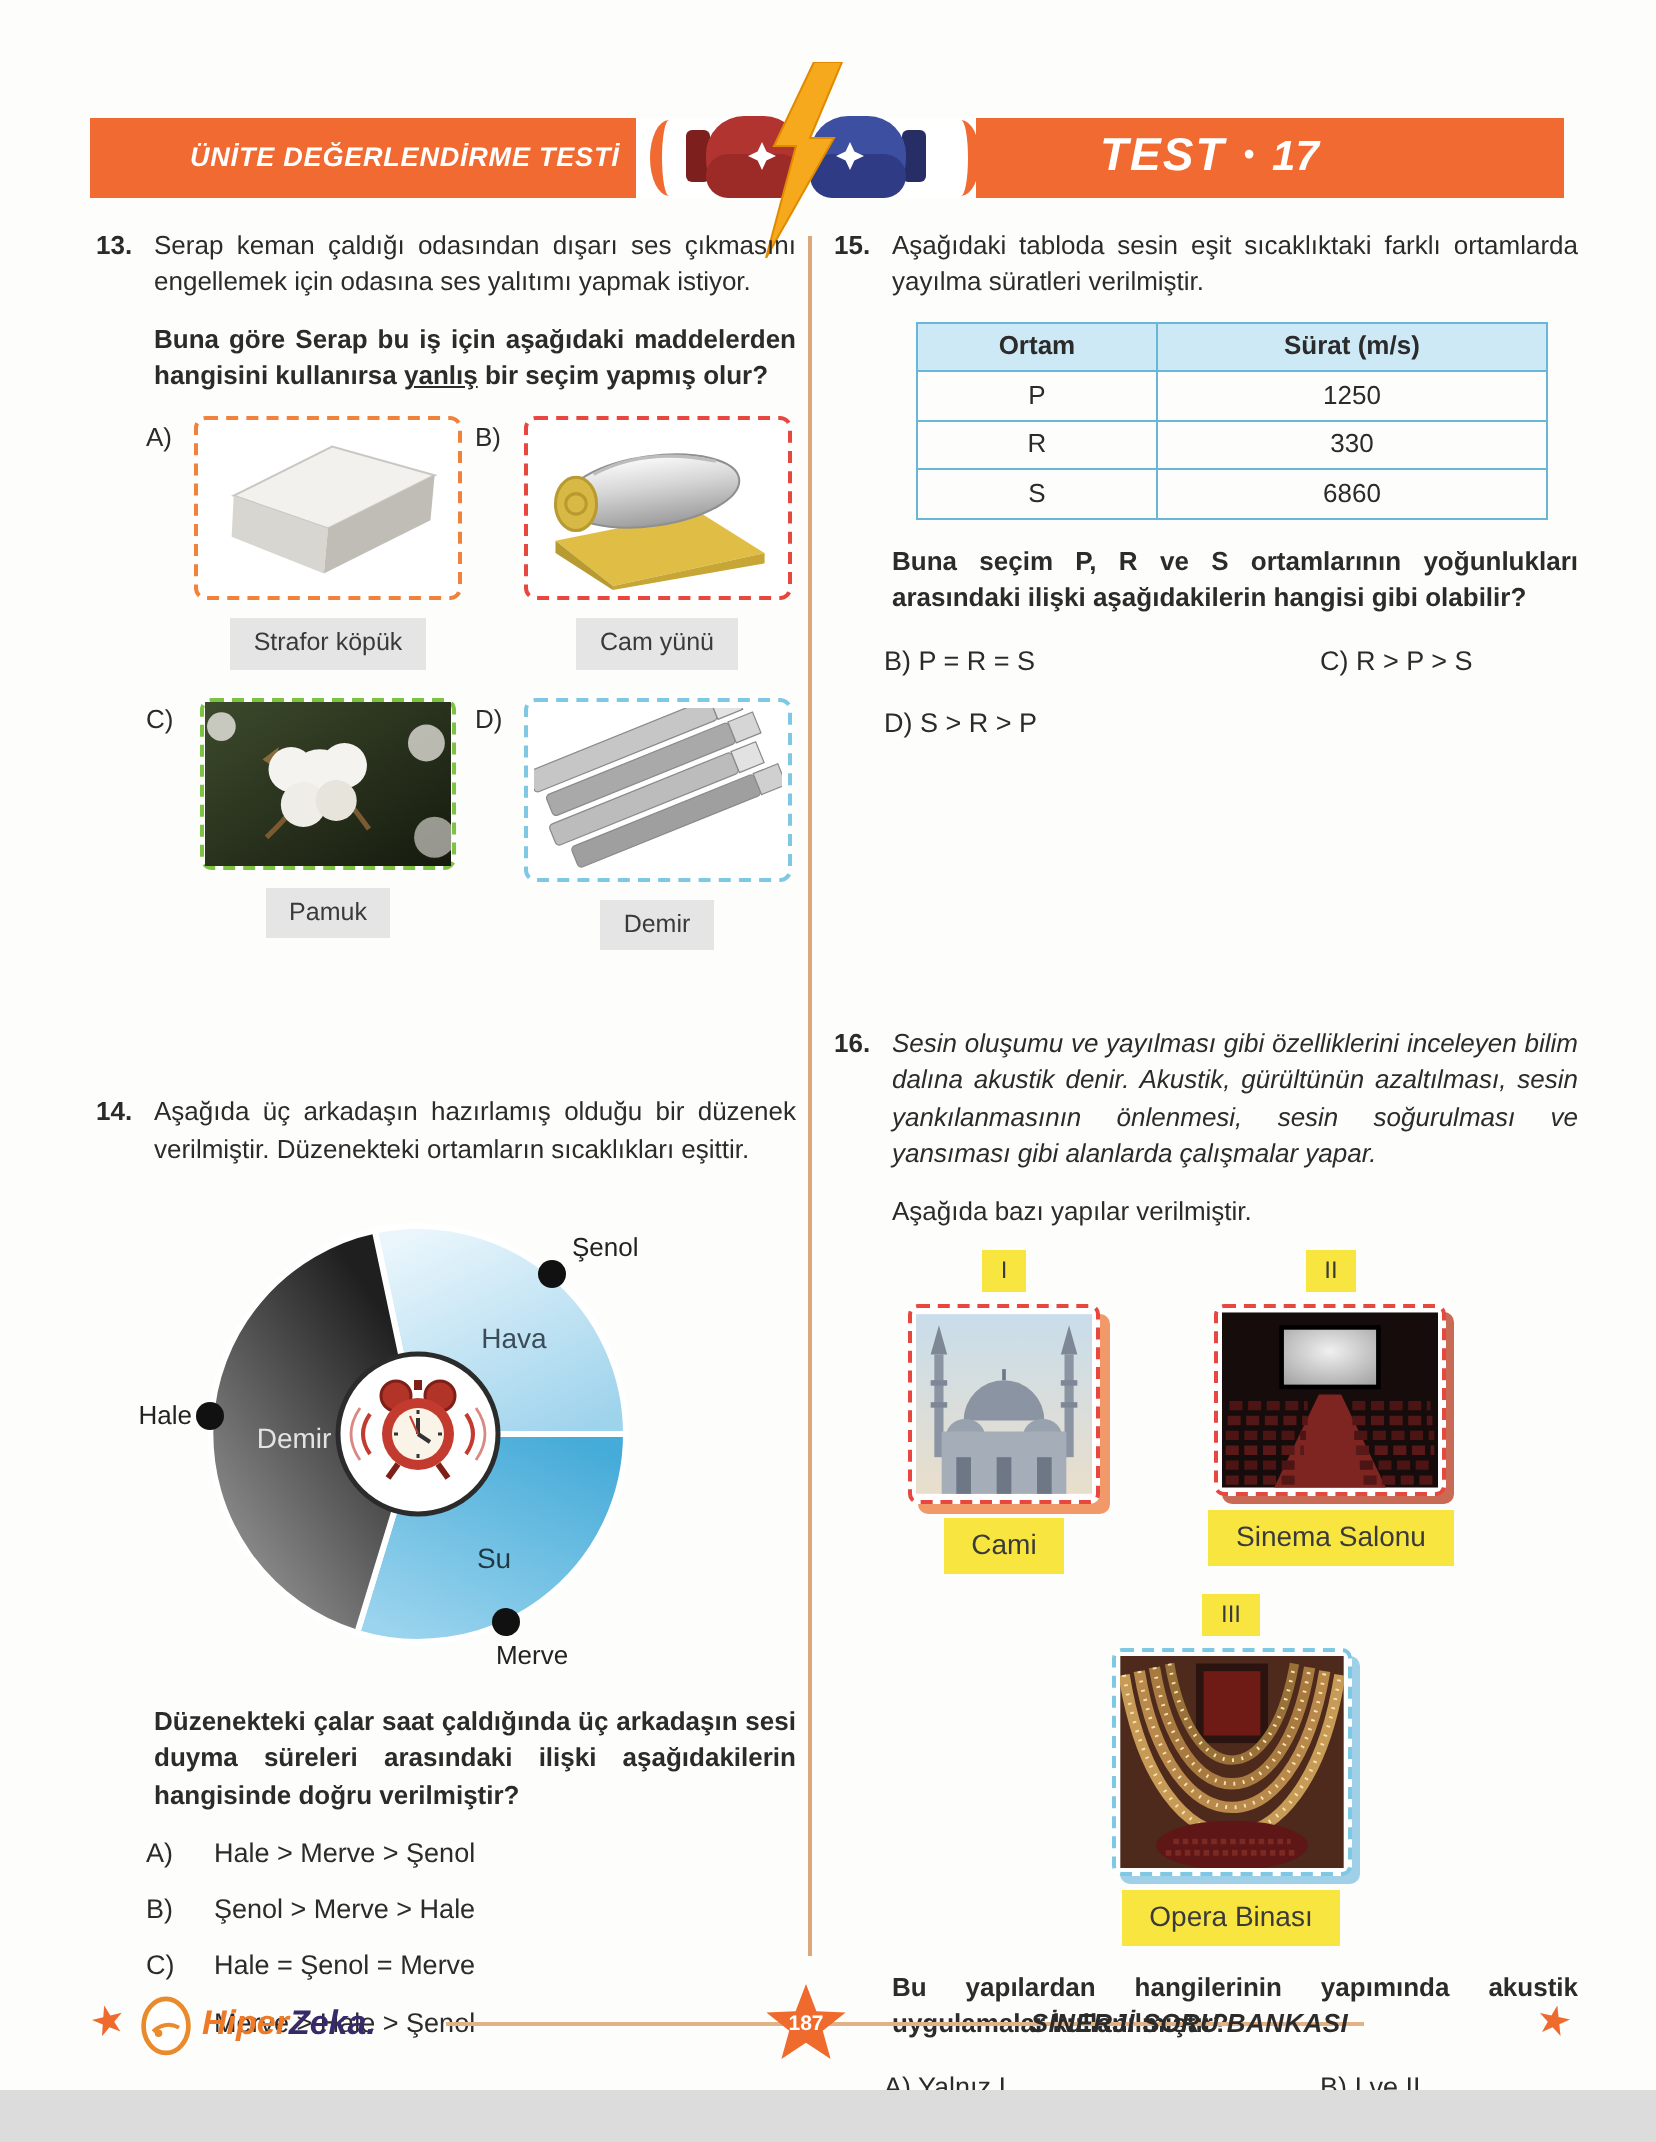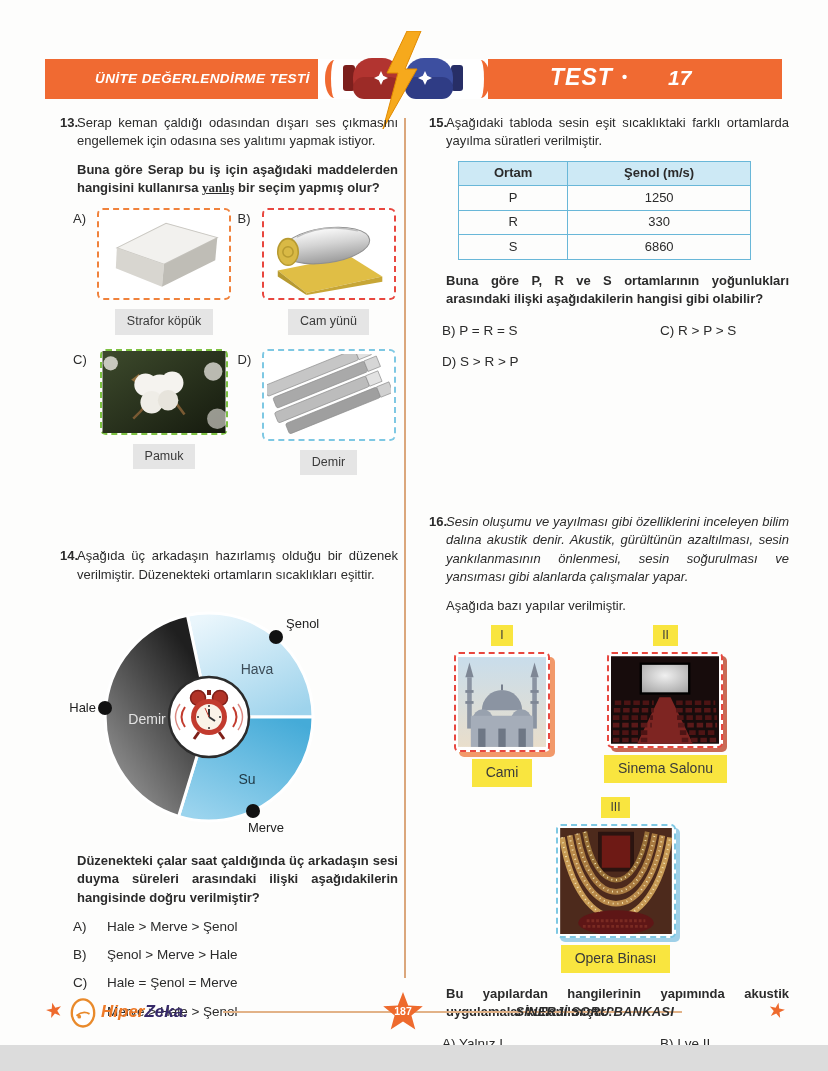--- a/index.html
+++ b/index.html
@@ -12,53 +12,53 @@
   .bar-right{left:443px;width:294px;}
   .emblem-bg{position:absolute;left:273px;top:0;width:170px;height:40px;background:#ffffff;}
   .paren{position:absolute;top:1px;width:13px;height:38px;border-radius:50%;}
   .paren-left{left:280px;border-left:6px solid #f06a32;}
   .paren-right{left:426px;border-right:6px solid #f06a32;}
   .banner-title{position:absolute;left:50px;top:12px;font-size:13.5px;font-weight:bold;font-style:italic;
         color:#fff;letter-spacing:.4px;}
   .banner-test{position:absolute;left:505px;top:5px;color:#fff;font-style:italic;font-weight:bold;}
   .banner-test .t1{font-size:23px;letter-spacing:1px;}
   .banner-test .dot{font-size:15px;margin:0 9px;vertical-align:3px;}
-  .banner-test .t2{font-size:21px;margin-left:32px;}
+  .banner-test .t2{font-size:21px;}
   .gloves-svg{position:absolute;left:296px;top:-28px;width:124px;height:98px;}
   
   .divider{position:absolute;left:404px;top:118px;width:2px;height:860px;background:#dba77c;}
   .col{position:absolute;top:114px;}
   .col-left{left:48px;width:350px;}
   .col-right{left:417px;width:372px;}
   .q{position:relative;padding-left:25px;font-size:13px;line-height:1.42;}
-  .q-num{position:absolute;left:12px;top:0;font-weight:bold;}
+  .q-num{position:absolute;left:0;top:0;font-weight:bold;}
   .q p{margin:0 0 10px 4px;text-align:justify;}
   .q .bold{font-weight:bold;}
   .q .ital{font-style:italic;}
-  .u{text-decoration:underline;font-family:Liberation Serif, serif;}
+  .u{text-decoration:underline;}
   
   .opt-grid{display:grid;grid-template-columns:1fr 1fr;row-gap:14px;column-gap:4px;margin-top:4px;}
   .img-opt{position:relative;padding-left:24px;}
   .opt-letter{position:absolute;left:0;top:2px;font-size:13px;color:#2b2b2b;}
   .fig-col{display:flex;flex-direction:column;align-items:center;width:134px;}
   .img-frame{width:124px;height:82px;border-radius:6px;padding:3px;background:#fff;}
   .img-frame svg{display:block;width:100%;height:100%;}
   .bd-orange{border:2px dashed #f0823c;}
   .bd-red{border:2px dashed #e8473f;}
   .bd-green{border:2px dashed #7dc242;padding:0;}
   .bd-blue{border:2px dashed #7ec8e3;}
   .caption{display:inline-block;background:#e5e5e5;color:#3a3a3a;font-size:12.5px;
         padding:4px 12px;margin-top:9px;white-space:nowrap;}
   
   .diagram{width:330px;height:238px;margin:8px 0 6px -14px;}
   .opt-list{margin-top:4px;}
   .opt-row{position:relative;padding-left:34px;margin-bottom:9px;font-size:13.5px;}
   .opt-row .ol{position:absolute;left:0;}
   
-  table.speed{border-collapse:collapse;margin:8px 0 12px 16px;width:293px;border-radius:10px;}
+  table.speed{border-collapse:collapse;margin:8px 0 12px 16px;width:316px;border-radius:10px;}
   table.speed th,table.speed td{border:1.6px solid #69b7d8;text-align:center;
         font-size:13px;padding:2.5px 4px;}
   table.speed th{background:#cde9f5;font-weight:bold;}
   .two-col-opts{display:grid;grid-template-columns:218px auto;row-gap:12px;margin-top:12px;font-size:13.5px;}
   
   .fig-row{display:flex;justify-content:flex-start;gap:54px;margin:6px 0 10px 12px;}
   .fig-row2{display:flex;justify-content:center;margin:2px 0 12px 0;}
   .qfig{display:flex;flex-direction:column;align-items:center;}
   .chip{display:inline-block;background:#f9e53f;color:#3a3a3a;font-size:12px;
         padding:2px 9px;margin-bottom:6px;}
@@ -286,40 +286,40 @@
   <div class="col col-right">
 
     <div class="q">
       <span class="q-num">15.</span>
       <p>Aşağıdaki tabloda sesin eşit sıcaklıktaki farklı ortamlarda yayılma süratleri verilmiştir.</p>
 
       <table class="speed">
         <thead>
           <tr>
             <th>Ortam</th>
-            <th>Şenol (m/s)</th>
+            <th>Sürat (m/s)</th>
           </tr>
         </thead>
         <tbody>
           <tr>
               <td>P</td>
               <td>1250</td>
             </tr>
           <tr>
               <td>R</td>
               <td>330</td>
             </tr>
           <tr>
               <td>S</td>
               <td>6860</td>
             </tr>
         </tbody>
       </table>
 
-      <p class="bold">Buna göre P, R ve S ortamlarının yoğunlukları arasındaki ilişki aşağıdakilerin hangisi gibi olabilir?</p>
+      <p class="bold">Buna seçim P, R ve S ortamlarının yoğunlukları arasındaki ilişki aşağıdakilerin hangisi gibi olabilir?</p>
       <div class="two-col-opts">
         <span><span>B)</span> <span>P = R = S</span></span>
         <span><span>C)</span> <span>R &gt; P &gt; S</span></span>
         <span><span>D)</span> <span>S &gt; R &gt; P</span></span>
       </div>
     </div>
 
     <div class="q" style="margin-top:142px;">
       <span class="q-num">16.</span>
       <p class="ital">Sesin oluşumu ve yayılması gibi özelliklerini inceleyen bilim dalına akustik denir. Akustik, gürültünün azaltılması, sesin yankılanmasının önlenmesi, sesin soğurulması ve yansıması gibi alanlarda çalışmalar yapar.</p>

